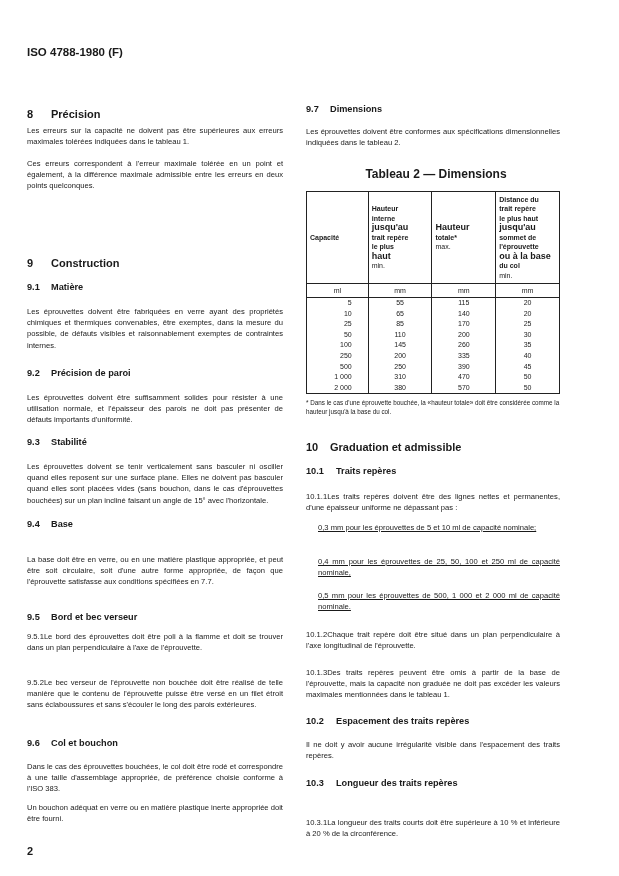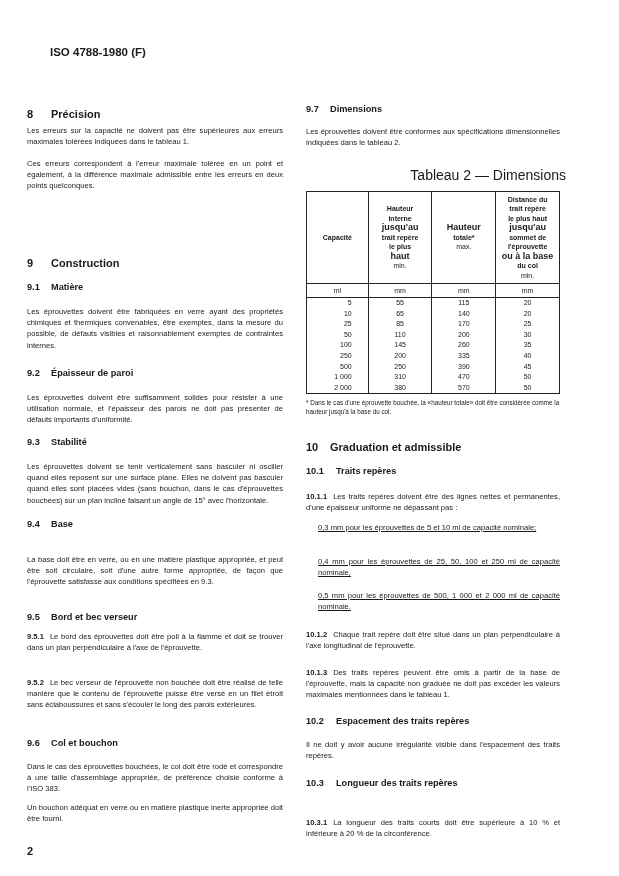--- a/index.html
+++ b/index.html
@@ -1,34 +1,34 @@
 <!DOCTYPE html>
 <html><head>
 <meta charset="utf-8">
 <style>
   html, body { margin:0; padding:0; background:#fff; }
   body { width:619px; height:876px; position:relative; overflow:hidden;
          font-family:"Liberation Sans", sans-serif; color:#1a1a1a; }
-  .doc-id { position:absolute; left:27px; top:46px; font-size:11.5px; font-weight:bold;margin-left:23px; }
+  .doc-id { position:absolute; left:27px; top:46px; font-size:11.5px; font-weight:bold; }
   .col { position:absolute; top:0; width:256px; }
   .col-left { left:27px; }
   .col-right { left:306px; }
   .abs { position:absolute; }
   h2 { margin:0; font-size:11px; font-weight:bold; white-space:nowrap; }
   h2 .num { display:inline-block; min-width:24px; }
   h3 { margin:0; font-size:9.2px; font-weight:bold; white-space:nowrap; }
   h3 .num { display:inline-block; min-width:24px; }
   p { margin:0; font-size:7.6px; line-height:11.2px; text-align:justify; }
-  p .sub { font-weight:bold; margin-right:6px; }
+  p .sub { font-weight:normal; }
   .indent { padding-left:12px;text-decoration:underline; }
-  .table-title { position:absolute; font-size:14px; font-weight:normal; text-align:right; width:260px; }
+  .table-title { position:absolute; font-size:12px; font-weight:bold; text-align:center; width:260px; }
   table.dims { position:absolute; border-collapse:collapse; font-size:7px; }
   table.dims td, table.dims th { border-left:1px solid #222; border-right:1px solid #222; padding:0 3px; }
   table.dims { border:1.5px solid #222; }
-  table.dims th { font-weight:bold; vertical-align:middle; text-align:center; line-height:9.5px; border-bottom:1px solid #222; }
+  table.dims th { font-weight:bold; vertical-align:middle; text-align:left; line-height:9.5px; border-bottom:1px solid #222; }
   table.dims th .big { font-size:9px; }
   table.dims th .light { font-weight:normal; }
   table.dims tr.units td { text-align:center; border-bottom:1px solid #222; height:13px; }
   table.dims tbody td { line-height:10.6px; }
   table.dims td.cap { text-align:right; padding-right:16px; }
   table.dims td.val { text-align:center; }
   .footnote { position:absolute; font-size:6.3px; line-height:9px; width:262px; }
   .page-num { position:absolute; left:27px; top:845px; font-size:11px; font-weight:bold; }
 </style>
 </head>
@@ -39,28 +39,28 @@
 <div class="col col-left">
   <h2 class="abs" style="top:108px"><span class="num">8</span><span>Précision</span></h2>
   <p class="abs" style="top:125px;width:256px">Les erreurs sur la capacité ne doivent pas être supérieures aux erreurs maximales tolérées indiquées dans le tableau 1.</p>
   <p class="abs" style="top:158px;width:256px">Ces erreurs correspondent à l'erreur maximale tolérée en un point et également, à la différence maximale admissible entre les erreurs en deux points quelconques.</p>
 
   <h2 class="abs" style="top:257px"><span class="num">9</span><span>Construction</span></h2>
 
   <h3 class="abs" style="top:282px"><span class="num">9.1</span><span>Matière</span></h3>
   <p class="abs" style="top:306px;width:256px">Les éprouvettes doivent être fabriquées en verre ayant des propriétés chimiques et thermiques convenables, être exemptes, dans la mesure du possible, de défauts visibles et raisonnablement exemptes de contraintes internes.</p>
 
-  <h3 class="abs" style="top:368px"><span class="num">9.2</span><span>Épaisseur de paroi</span></h3>
+  <h3 class="abs" style="top:368px"><span class="num">9.2</span><span>Précision de paroi</span></h3>
   <p class="abs" style="top:392px;width:256px">Les éprouvettes doivent être suffisamment solides pour résister à une utilisation normale, et l'épaisseur des parois ne doit pas présenter de défauts importants d'uniformité.</p>
 
   <h3 class="abs" style="top:437px"><span class="num">9.3</span><span>Stabilité</span></h3>
   <p class="abs" style="top:461px;width:256px">Les éprouvettes doivent se tenir verticalement sans basculer ni osciller quand elles reposent sur une surface plane. Elles ne doivent pas basculer quand elles sont placées vides (sans bouchon, dans le cas d'éprouvettes bouchées) sur un plan incliné faisant un angle de 15° avec l'horizontale.</p>
 
   <h3 class="abs" style="top:519px"><span class="num">9.4</span><span>Base</span></h3>
-  <p class="abs" style="top:554px;width:256px">La base doit être en verre, ou en une matière plastique appropriée, et peut être soit circulaire, soit d'une autre forme appropriée, de façon que l'éprouvette satisfasse aux conditions spécifiées en 9.3.</p>
+  <p class="abs" style="top:554px;width:256px">La base doit être en verre, ou en une matière plastique appropriée, et peut être soit circulaire, soit d'une autre forme appropriée, de façon que l'éprouvette satisfasse aux conditions spécifiées en 7.7.</p>
 
   <h3 class="abs" style="top:612px"><span class="num">9.5</span><span>Bord et bec verseur</span></h3>
   <p class="abs" style="top:631px;width:256px"><span class="sub">9.5.1</span><span>Le bord des éprouvettes doit être poli à la flamme et doit se trouver dans un plan perpendiculaire à l'axe de l'éprouvette.</span></p>
   <p class="abs" style="top:677px;width:256px"><span class="sub">9.5.2</span><span>Le bec verseur de l'éprouvette non bouchée doit être réalisé de telle manière que le contenu de l'éprouvette puisse être versé en un filet étroit sans éclaboussures et sans s'écouler le long des parois extérieures.</span></p>
 
   <h3 class="abs" style="top:738px"><span class="num">9.6</span><span>Col et bouchon</span></h3>
   <p class="abs" style="top:761px;width:256px">Dans le cas des éprouvettes bouchées, le col doit être rodé et correspondre à une taille d'assemblage appropriée, de préférence choisie conforme à l'ISO 383.</p>
   <p class="abs" style="top:802px;width:256px">Un bouchon adéquat en verre ou en matière plastique inerte appropriée doit être fourni.</p>
 </div>
 

